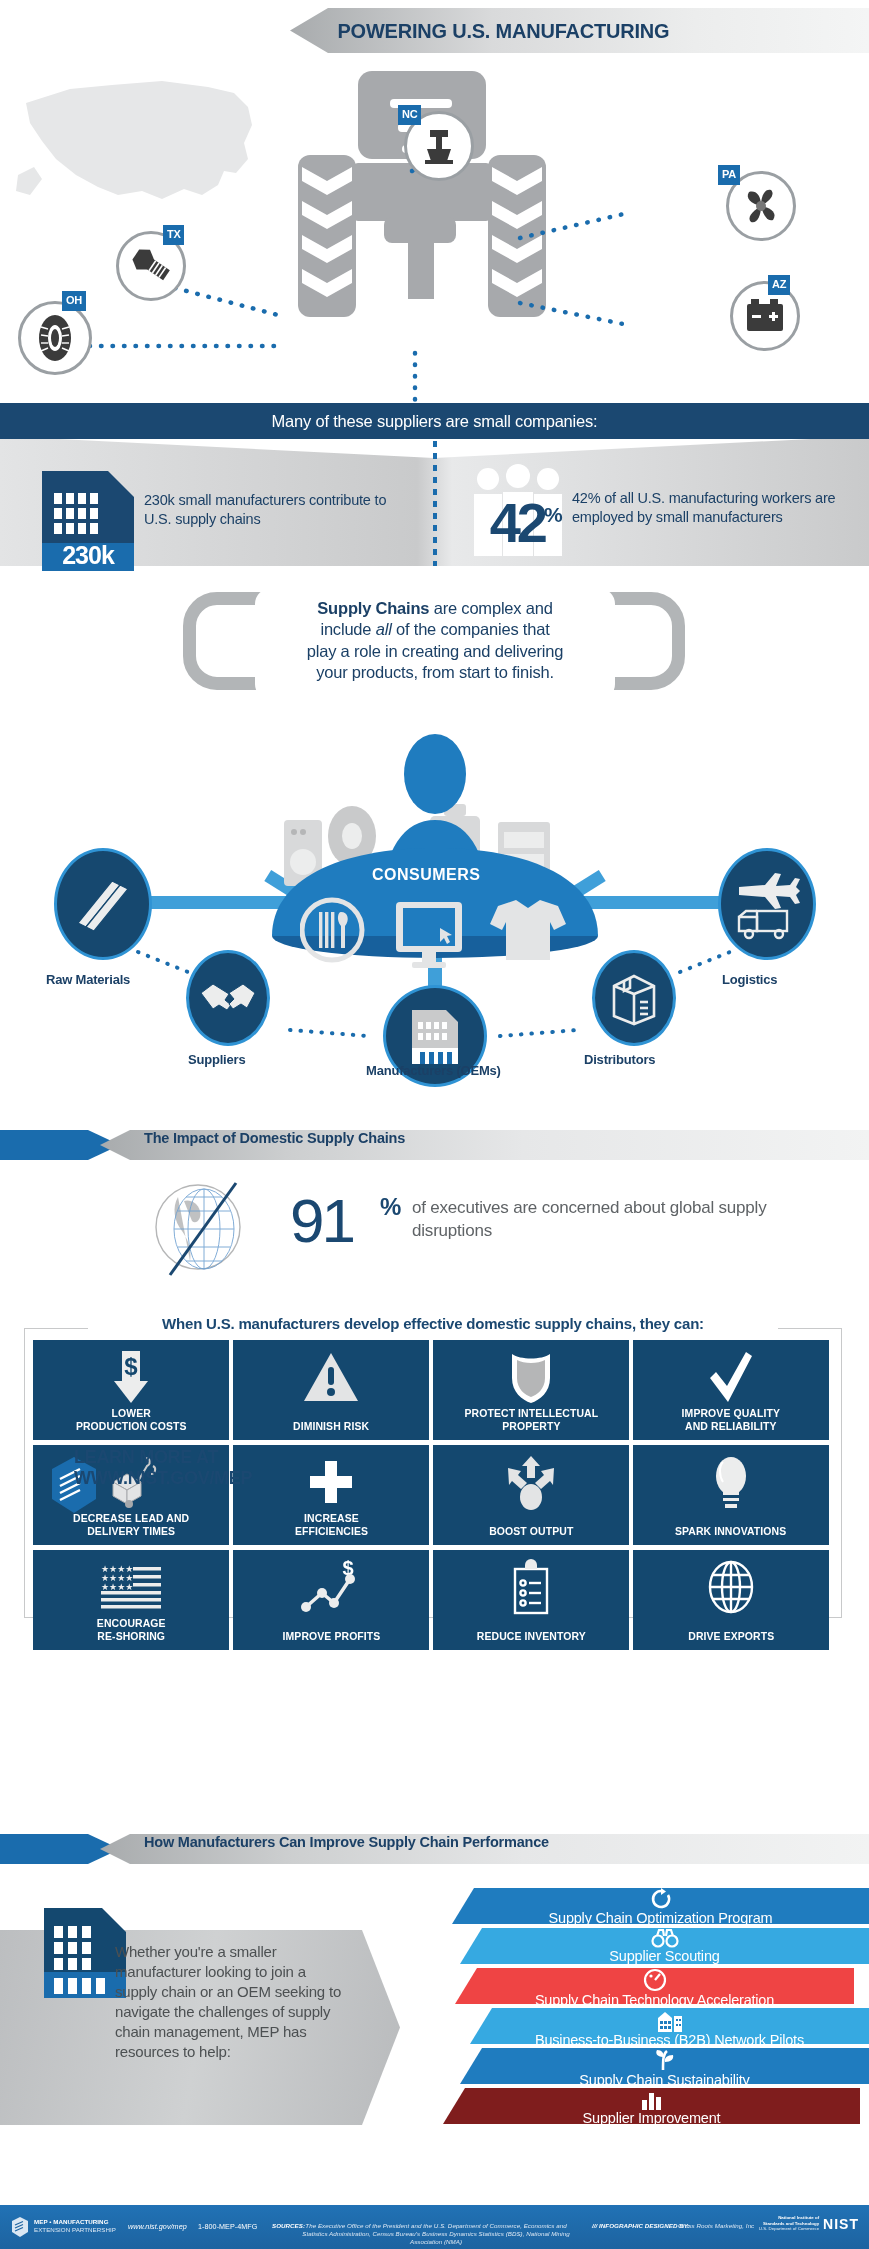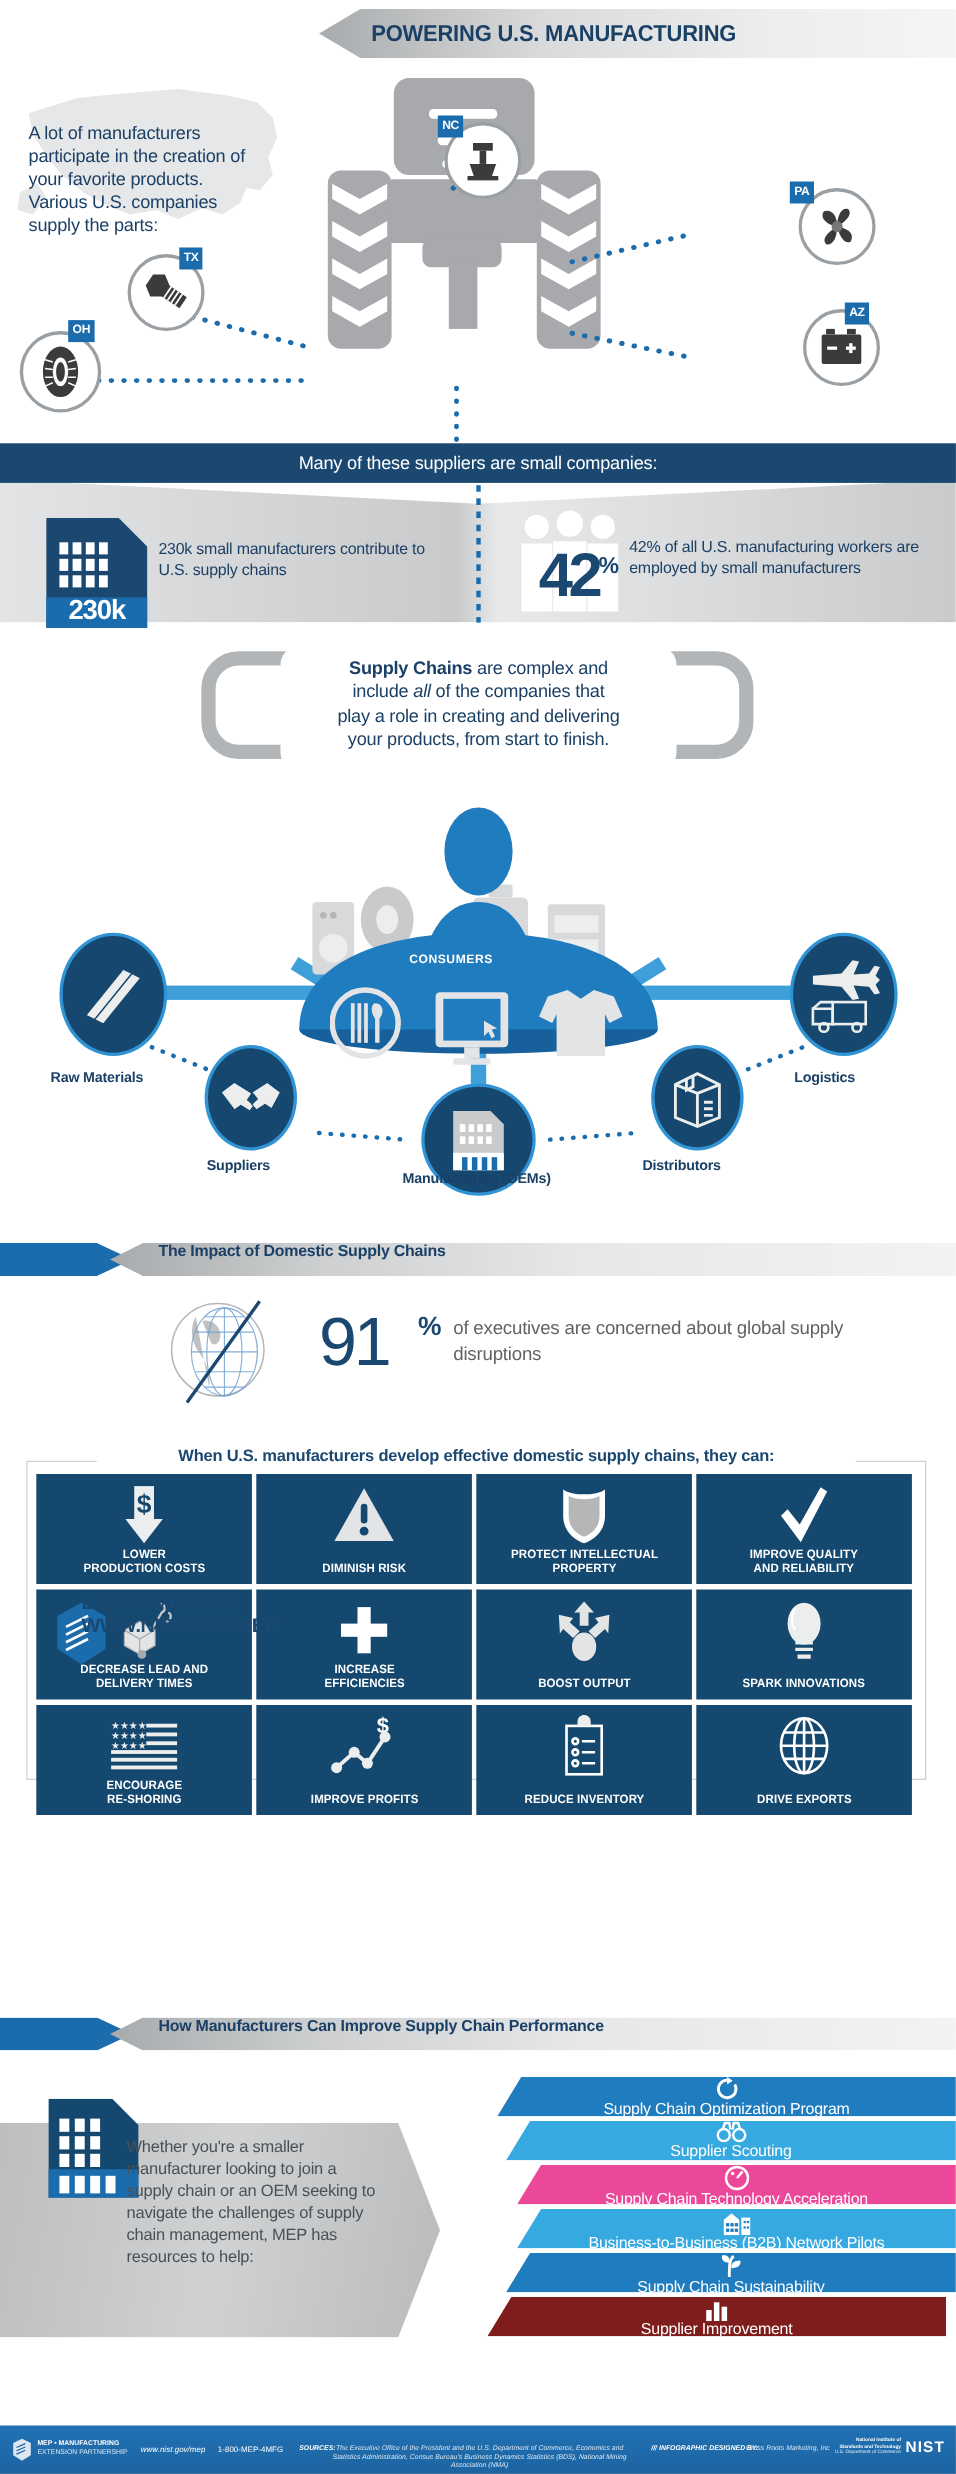--- a/index.html
+++ b/index.html
@@ -93,21 +93,21 @@
     position:absolute; width:84px; height:96px; border-radius:50%;
     background:#16486f; border:3px solid #2f93d4;
     display:flex; align-items:center; justify-content:center;
   }
   .node-label {
     position:absolute; font-size:13px; font-weight:bold; color:#1b4066;
     letter-spacing:-0.2px; white-space:nowrap;
   }
   .spoke { position:absolute; background:#3f9fd9; height:13px; }
   #consumers-label {
-    position:absolute; color:#fff; font-size:11px; font-weight:bold;
+    position:absolute; color:#fff; font-size:16px; font-weight:bold;
     letter-spacing:0.5px;
   }
 
   
   .sect-banner { position:absolute; left:0; width:869px; height:30px; }
   .sect-banner .tip {
     position:absolute; left:0; top:0; width:120px; height:30px;
     background:#1a6cad;
     clip-path: polygon(0 0, 88px 0, 120px 50%, 88px 100%, 0 100%);
   }
@@ -224,21 +224,20 @@
 
 <div id="sec1">
 
   <svg id="usmap" viewBox="0 0 250 175">
     <path fill="#e6e7e8" d="M14 40 L58 26 L100 22 L150 18 L196 24 L222 30 L236 44 L240 62
       L232 80 L236 96 L224 110 L212 108 L206 122 L190 132 L172 126 L150 136 L130 128
       L106 132 L86 124 L64 112 L44 96 L30 78 L18 60 Z"></path>
     <path fill="#e6e7e8" d="M6 112 L22 104 L30 116 L18 132 L4 128 Z"></path>
   </svg>
 
-  <div id="intro">A lot of manufacturers participate in the creation of your favorite products. Various U.S. companies supply the parts:</div>
 
   <svg class="tractor" width="300" height="260" viewBox="0 0 300 260">
     <g fill="#a7a9ac">
       <rect x="78" y="8" width="128" height="88" rx="14"></rect>
       <rect x="72" y="100" width="140" height="58" rx="6"></rect>
       <rect x="104" y="154" width="72" height="26" rx="8"></rect>
       <rect x="128" y="176" width="26" height="60"></rect>
     </g>
     <g fill="#ffffff">
       <rect x="110" y="36" width="62" height="9" rx="4"></rect>
@@ -807,21 +806,21 @@
           <circle cx="7" cy="13" r="5.5"></circle>
             <circle cx="21" cy="13" r="5.5"></circle>
           <path d="M6 8 L8 2 h4 l1 6"></path>
             <path d="M22 8 L20 2 h-4 l-1 6"></path>
         </g>
       </svg>
     </div>
     <div class="rl">Supplier Scouting</div>
   </div>
 
-  <div class="arrow-row" style="left:470px;top:98px;width:399px;background:#ec4899;clip-path:polygon(22px 0,399px 0,399px 100%,0 100%)">
+  <div class="arrow-row" style="left:455px;top:98px;width:399px;background:#ef4444;clip-path:polygon(22px 0,399px 0,399px 100%,0 100%)">
     <div class="ri">
       <svg width="24" height="24" viewBox="0 0 24 24">
         <circle cx="12" cy="12" r="10" fill="none" stroke="#fff" stroke-width="2.2"></circle>
         <path d="M12 12 L17 6" stroke="#fff" stroke-width="2.2"></path>
         <circle cx="8" cy="8" r="1.6" fill="#fff"></circle>
       </svg>
     </div>
     <div class="rl">Supply Chain Technology Acceleration</div>
   </div>
 

